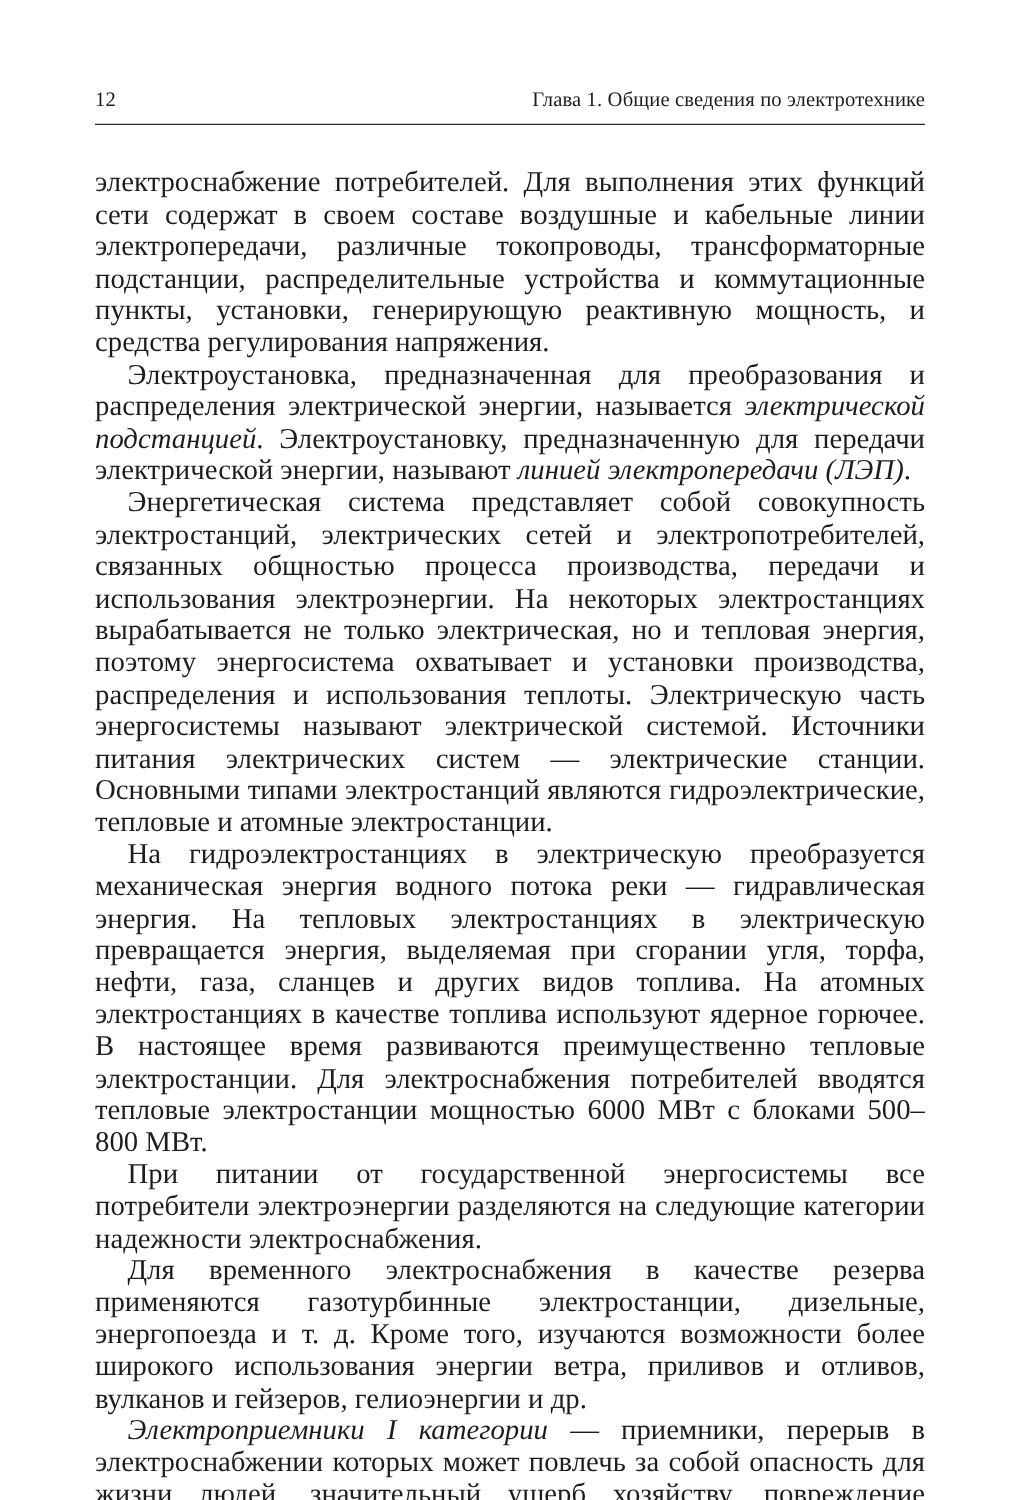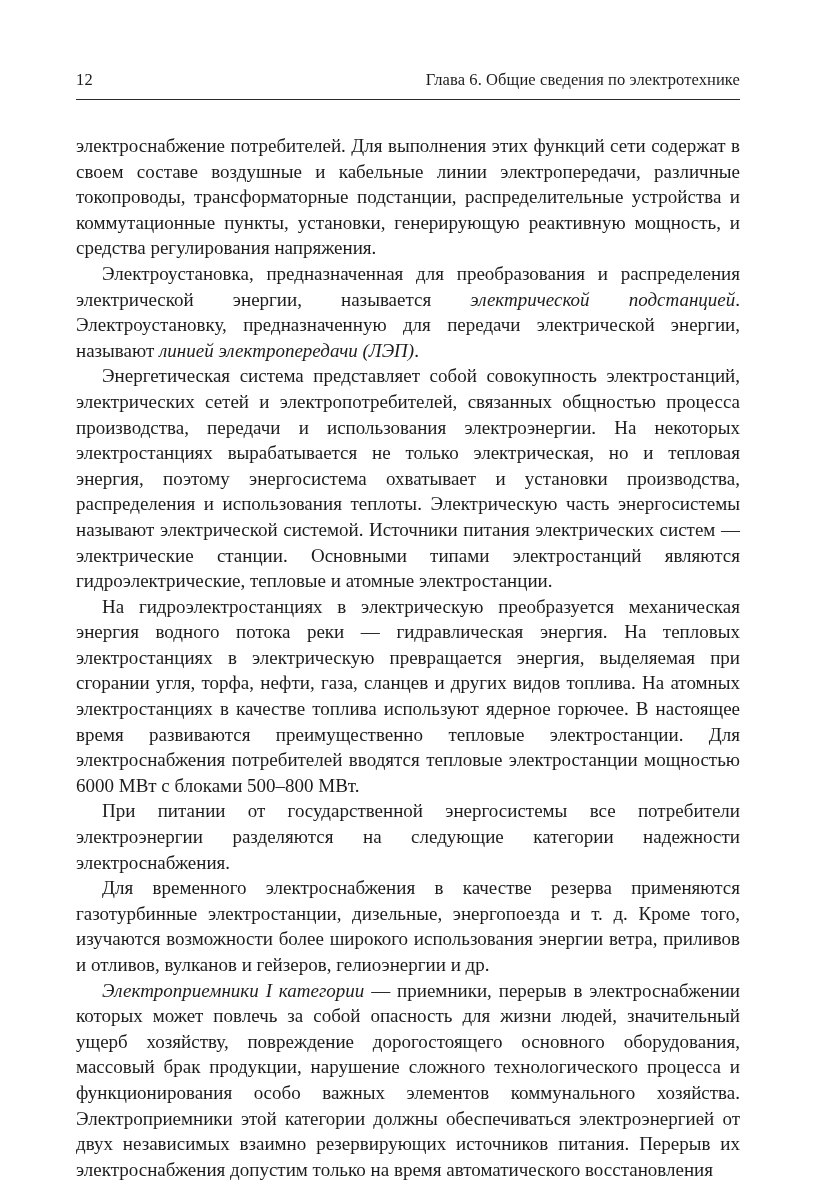--- a/index.html
+++ b/index.html
@@ -30,40 +30,40 @@
     letter-spacing: 0.2px;
   }
   .page-header .chapter-title {
     letter-spacing: 0.1px;
   }
   .body-text {
     margin-top: 33px;
   }
   .body-text p {
     margin: 0;
-    font-size: 19px;
+    font-size: 23px;
     line-height: 25.6px;
     text-align: justify;
     hyphens: auto;
     -webkit-hyphens: auto;
   }
   .body-text p.indent {
     text-indent: 26px;
   }
   .em {
     font-style: italic;
   }
 </style>
 </head>
 <body>
 
 <div class="page">
   <header class="page-header">
     <span class="page-number">12</span>
-    <span class="chapter-title">Глава 6. Общие сведения по электротехнике</span>
+    <span class="chapter-title">Глава 1. Общие сведения по электротехнике</span>
   </header>
   <main class="body-text">
       <p><span>электроснабжение потребителей. Для выполнения этих функций сети содержат в своем составе воздушные и кабельные линии электропередачи, различные токопроводы, трансформаторные подстанции, распределительные устройства и коммутационные пункты, установки, генерирующую реактивную мощность, и средства регулирования напряжения.</span></p>
       <p class="indent"><span>Электроустановка, предназначенная для преобразования и распределения электрической энергии, называется </span><span class="em">электрической подстанцией</span><span>. Электроустановку, предназначенную для передачи электрической энергии, называют </span><span class="em">линией электропередачи (ЛЭП)</span><span>.</span></p>
       <p class="indent"><span>Энергетическая система представляет собой совокупность электростанций, электрических сетей и электропотребителей, связанных общностью процесса производства, передачи и использования электроэнергии. На некоторых электростанциях вырабатывается не только электрическая, но и тепловая энергия, поэтому энергосистема охватывает и установки производства, распределения и использования теплоты. Электрическую часть энергосистемы называют электрической системой. Источники питания электрических систем — электрические станции. Основными типами электростанций являются гидроэлектрические, тепловые и атомные электростанции.</span></p>
       <p class="indent"><span>На гидроэлектростанциях в электрическую преобразуется механическая энергия водного потока реки — гидравлическая энергия. На тепловых электростанциях в электрическую превращается энергия, выделяемая при сгорании угля, торфа, нефти, газа, сланцев и других видов топлива. На атомных электростанциях в качестве топлива используют ядерное горючее. В настоящее время развиваются преимущественно тепловые электростанции. Для электроснабжения потребителей вводятся тепловые электростанции мощностью 6000 МВт с блоками 500–800 МВт.</span></p>
       <p class="indent"><span>При питании от государственной энергосистемы все потребители электроэнергии разделяются на следующие категории надежности электроснабжения.</span></p>
       <p class="indent"><span>Для временного электроснабжения в качестве резерва применяются газотурбинные электростанции, дизельные, энергопоезда и т. д. Кроме того, изучаются возможности более широкого использования энергии ветра, приливов и отливов, вулканов и гейзеров, гелиоэнергии и др.</span></p>
       <p class="indent"><span class="em">Электроприемники I категории</span><span> — приемники, перерыв в электроснабжении которых может повлечь за собой опасность для жизни людей, значительный ущерб хозяйству, повреждение дорогостоящего основного оборудования, массовый брак продукции, нарушение сложного технологического процесса и функционирования особо важных элементов коммунального хозяйства. Электроприемники этой категории должны обеспечиваться электроэнергией от двух независимых взаимно резервирующих источников питания. Перерыв их электроснабжения допустим только на время автоматического восстановления</span></p>
     </main>

